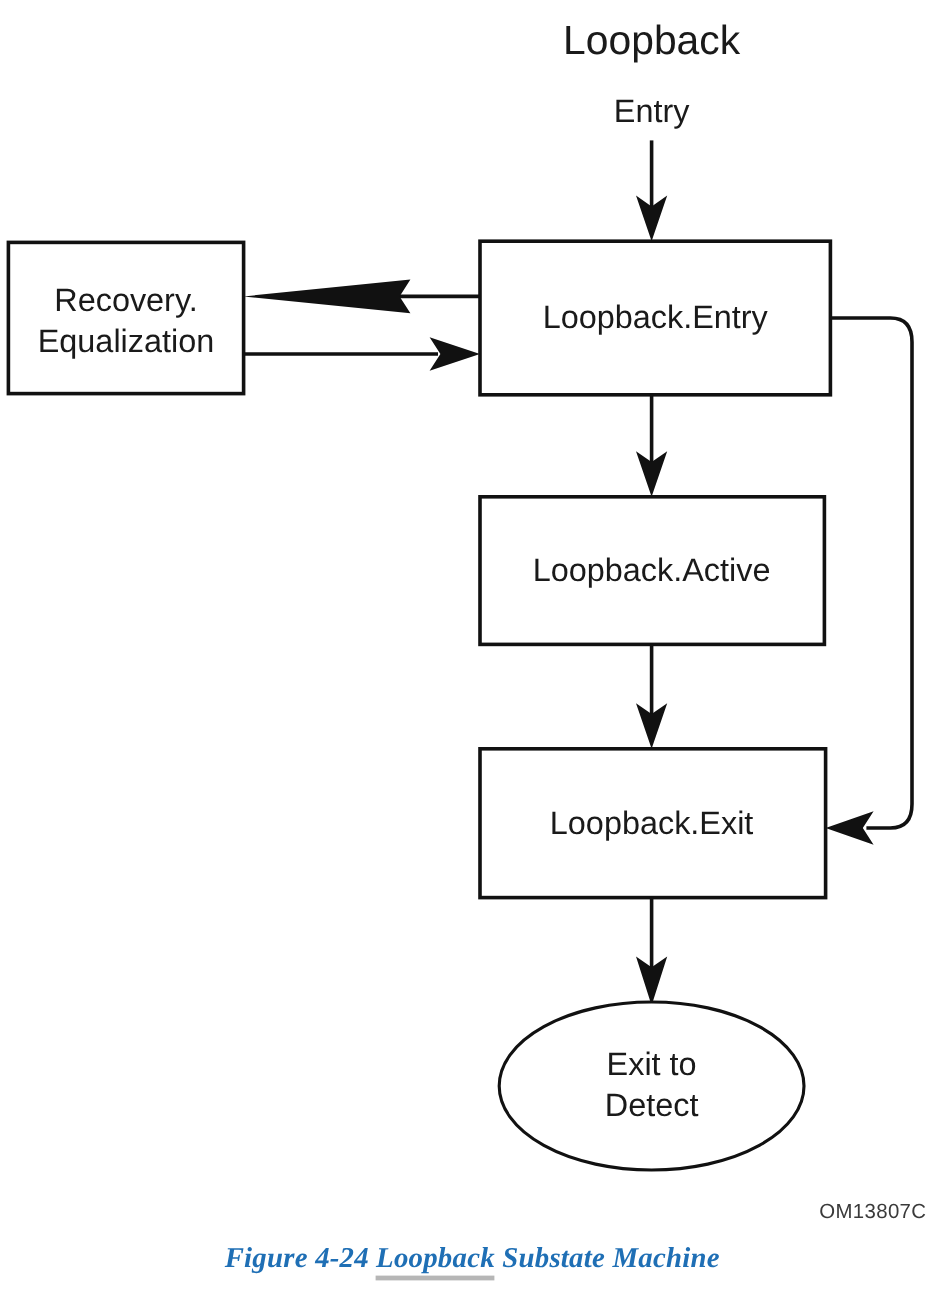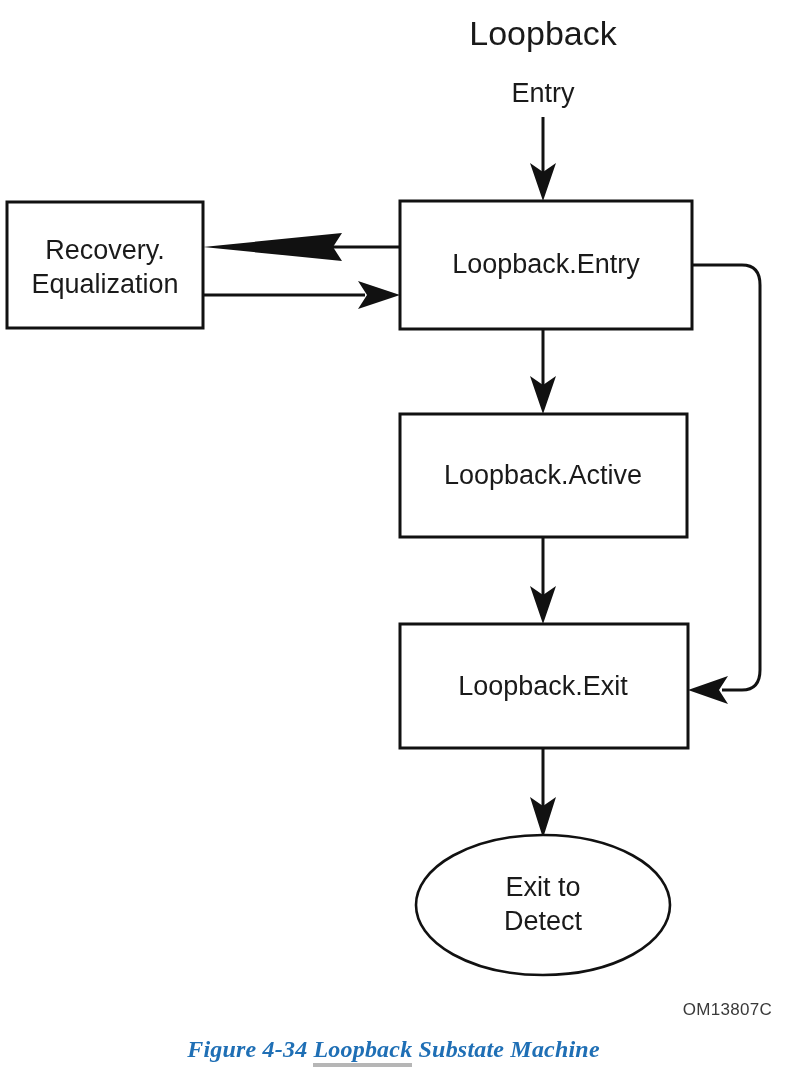--- a/index.html
+++ b/index.html
@@ -171,16 +171,16 @@
       <ellipse class="node-ellipse" cx="543" cy="905" rx="127" ry="70"></ellipse>
       <text class="node-label" x="543" y="889">Exit to</text>
       <text class="node-label" x="543" y="923">Detect</text>
     </g>
 
     <text class="om-code" x="772" y="1015">OM13807C</text>
 
   </svg>
 
   <div class="caption-wrap">
-    <span class="caption"><span class="cap-num">Figure  4-34</span><span class="cap-link">Loopback</span><span> Substate Machine</span></span>
+    <span class="caption"><span class="cap-num">Figure  4-24</span><span class="cap-link">Loopback</span><span> Substate Machine</span></span>
   </div>
 
 </div>
 
 </body></html>

